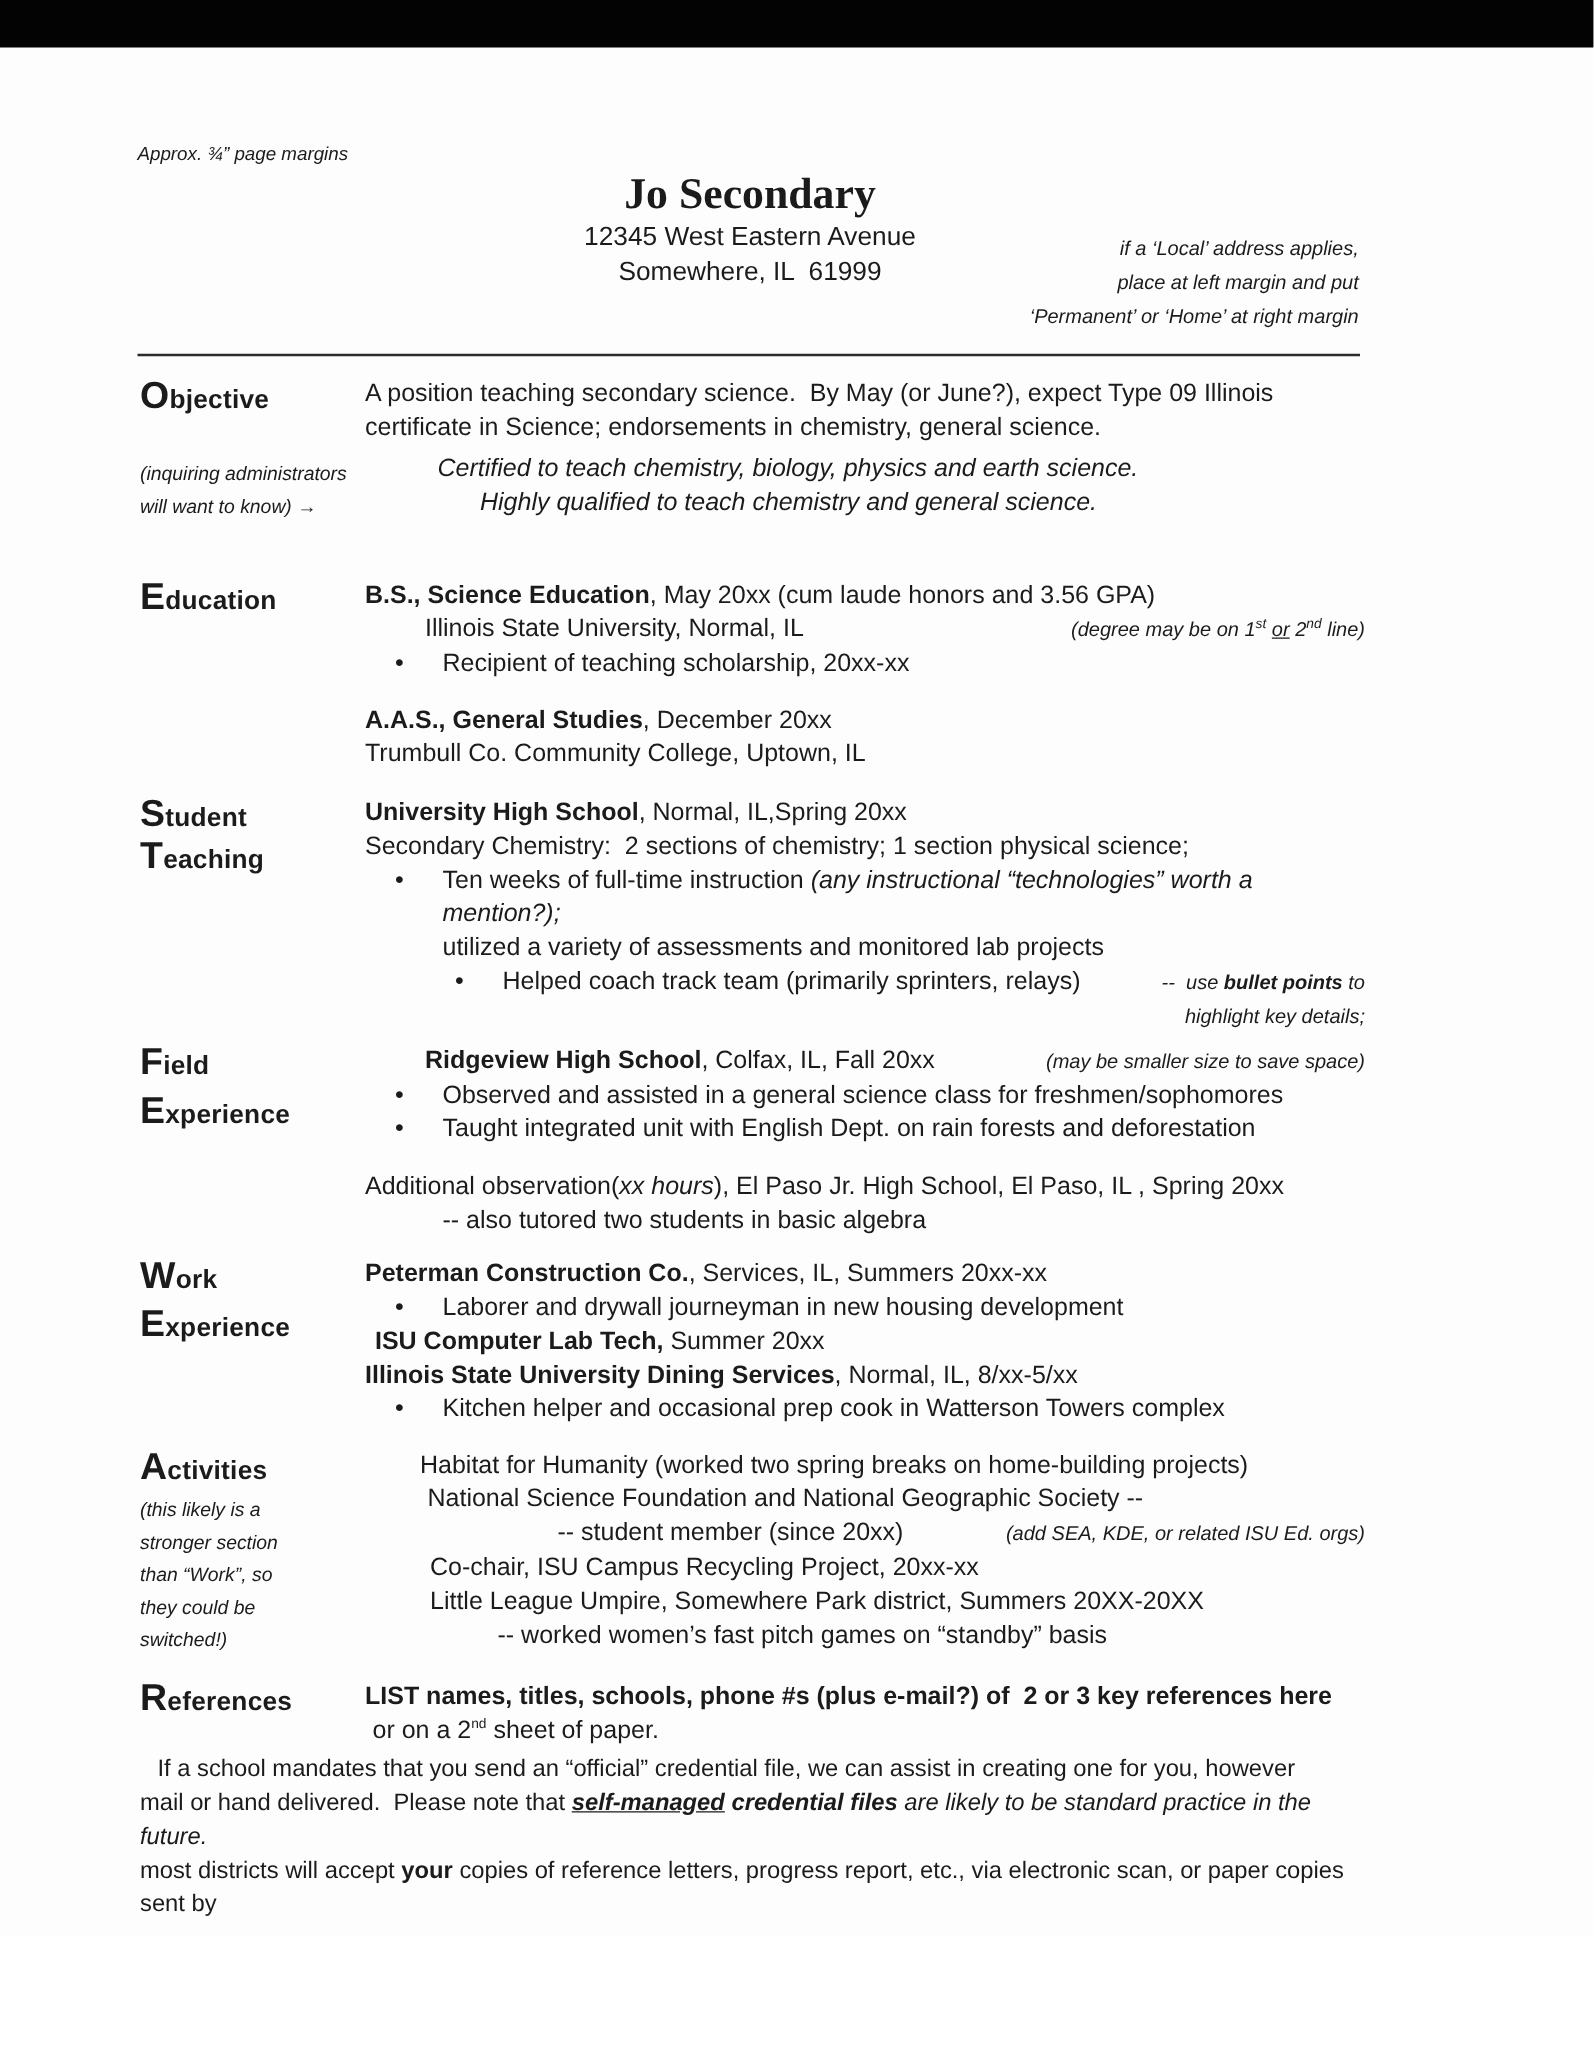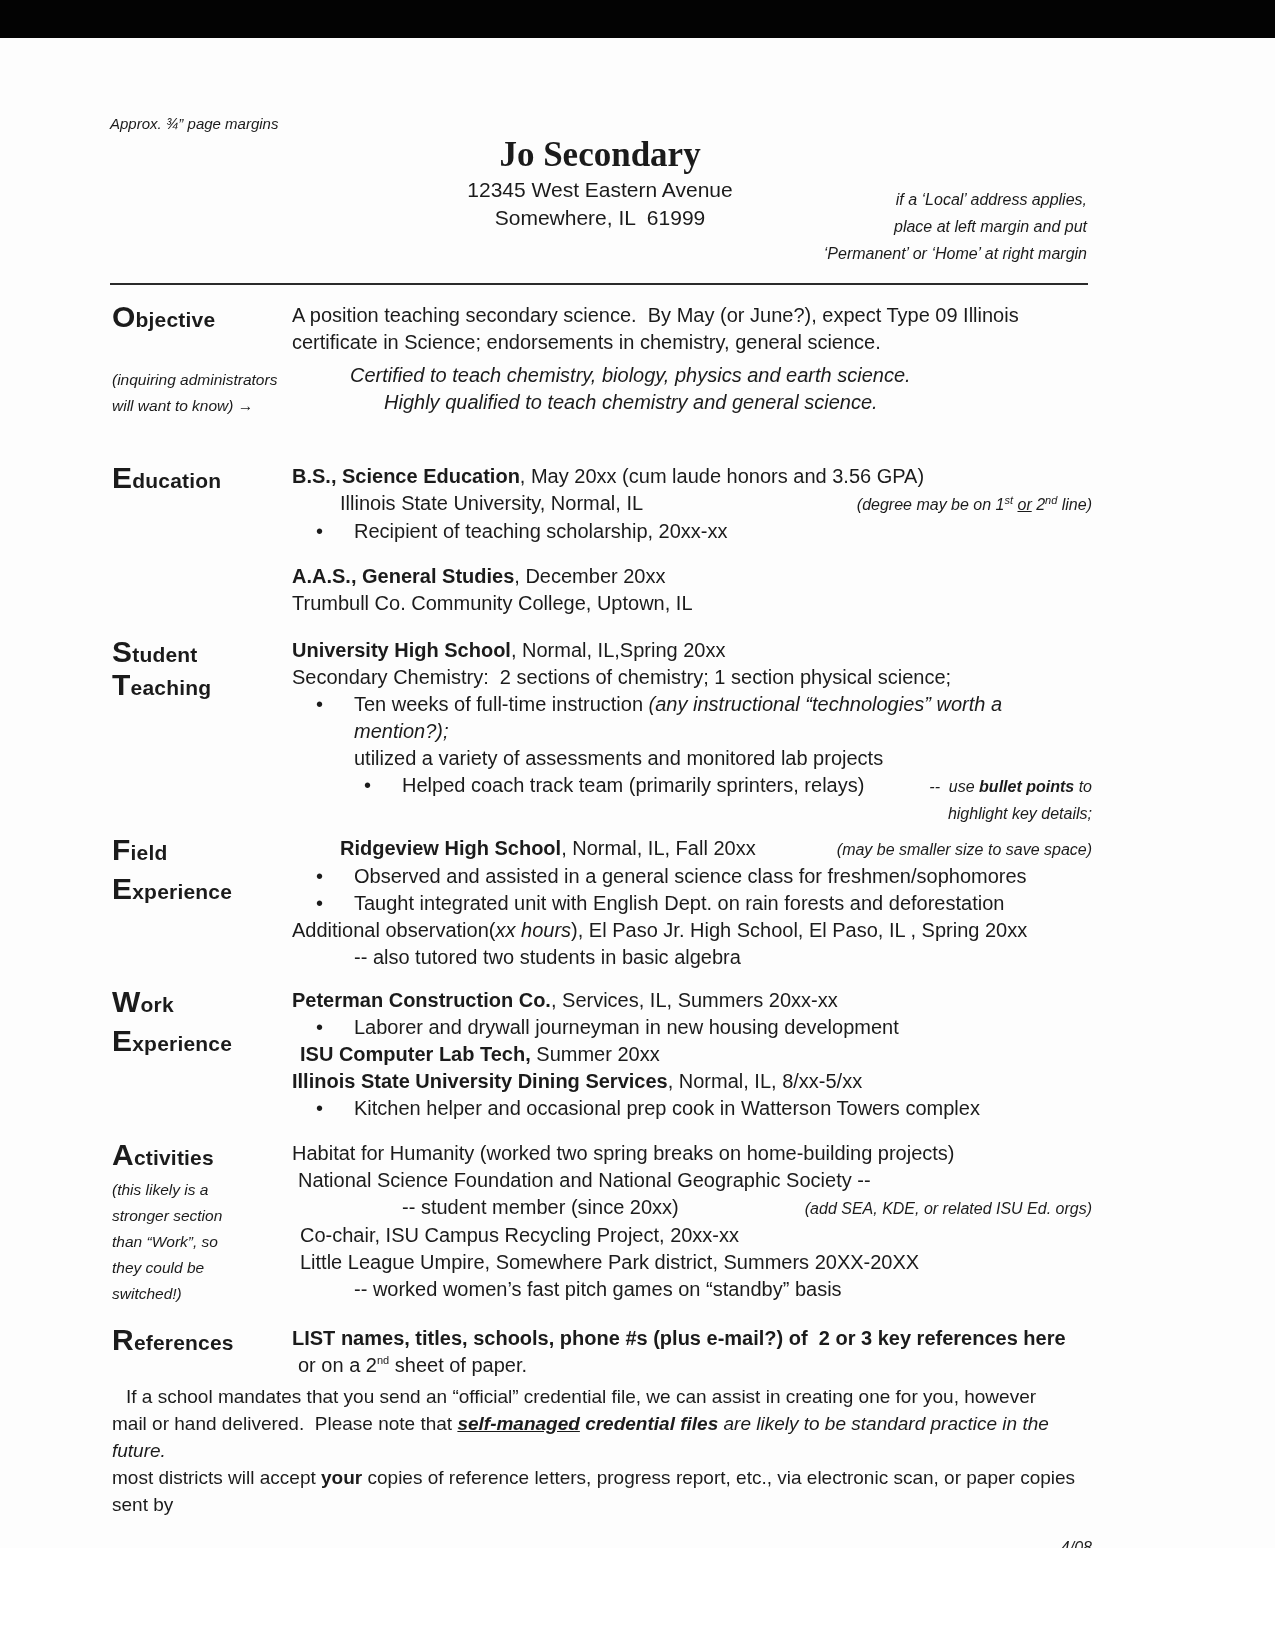--- a/index.html
+++ b/index.html
@@ -58,28 +58,28 @@
 
   .ind6  { padding-left:6px; }
   .ind8  { padding-left:8px; }
   .ind14 { padding-left:14px; }
   .ind58 { padding-left:58px; }
   .ind62 { padding-left:62px; }
   .ind92 { padding-left:92px; }
 
   .mt6  { margin-top:6px; }
   .mt18 { margin-top:18px; }
-  .mt19 { }
+  .mt19 { margin-top:19px; }
 
   .sec-objective  { margin-bottom:44px; }
   .sec-education  { margin-bottom:20px; }
   .sec-student    { margin-bottom:8px; }
   .sec-field      { margin-bottom:16px; }
   .sec-work       { margin-bottom:18px; }
-  .sec-activities { margin-bottom:18px; }
+  .sec-activities { margin-bottom:18px;gap:44px; }
   .sec-references { margin-bottom:4px; }
 
   .closing { font-size:19px; line-height:27px; margin-top:2px; }
   .footer-note { text-align:right; font-style:italic; font-size:16px; margin-top:16px; }
 </style>
 </head>
 <body>
 
 <div class="page">
   <div class="topbar"></div>
@@ -165,21 +165,21 @@
       </div>
     </div>
 
     <div class="sec sec-field">
       <div class="sec-head">
         <div class="sec-title" data-bind="field_experience.heading_word1">Field</div>
         <div class="sec-title mt6" data-bind="field_experience.heading_word2">Experience</div>
       </div>
       <div class="sec-body">
         <div class="row">
-          <span><span class="b" data-bind="field_experience.school_bold">Ridgeview High School</span><span data-bind="field_experience.school_rest">, Normal, IL, Fall 20xx</span></span>
+          <span><span class="b" data-bind="field_experience.school_bold">Ridgeview High School</span><span data-bind="field_experience.school_rest">, Colfax, IL, Fall 20xx</span></span>
           <span class="row-note" data-bind="field_experience.school_note">(may be smaller size to save space)</span>
         </div>
         <div class="bullet-row">
           <span class="bullet" data-bind="icons.bullet">•</span>
           <div class="bullet-text" data-bind="field_experience.bullet1">Observed and assisted in a general science class for freshmen/sophomores</div>
         </div>
         <div class="bullet-row">
           <span class="bullet" data-bind="icons.bullet">•</span>
           <div class="bullet-text" data-bind="field_experience.bullet2">Taught integrated unit with English Dept. on rain forests and deforestation</div>
         </div>

